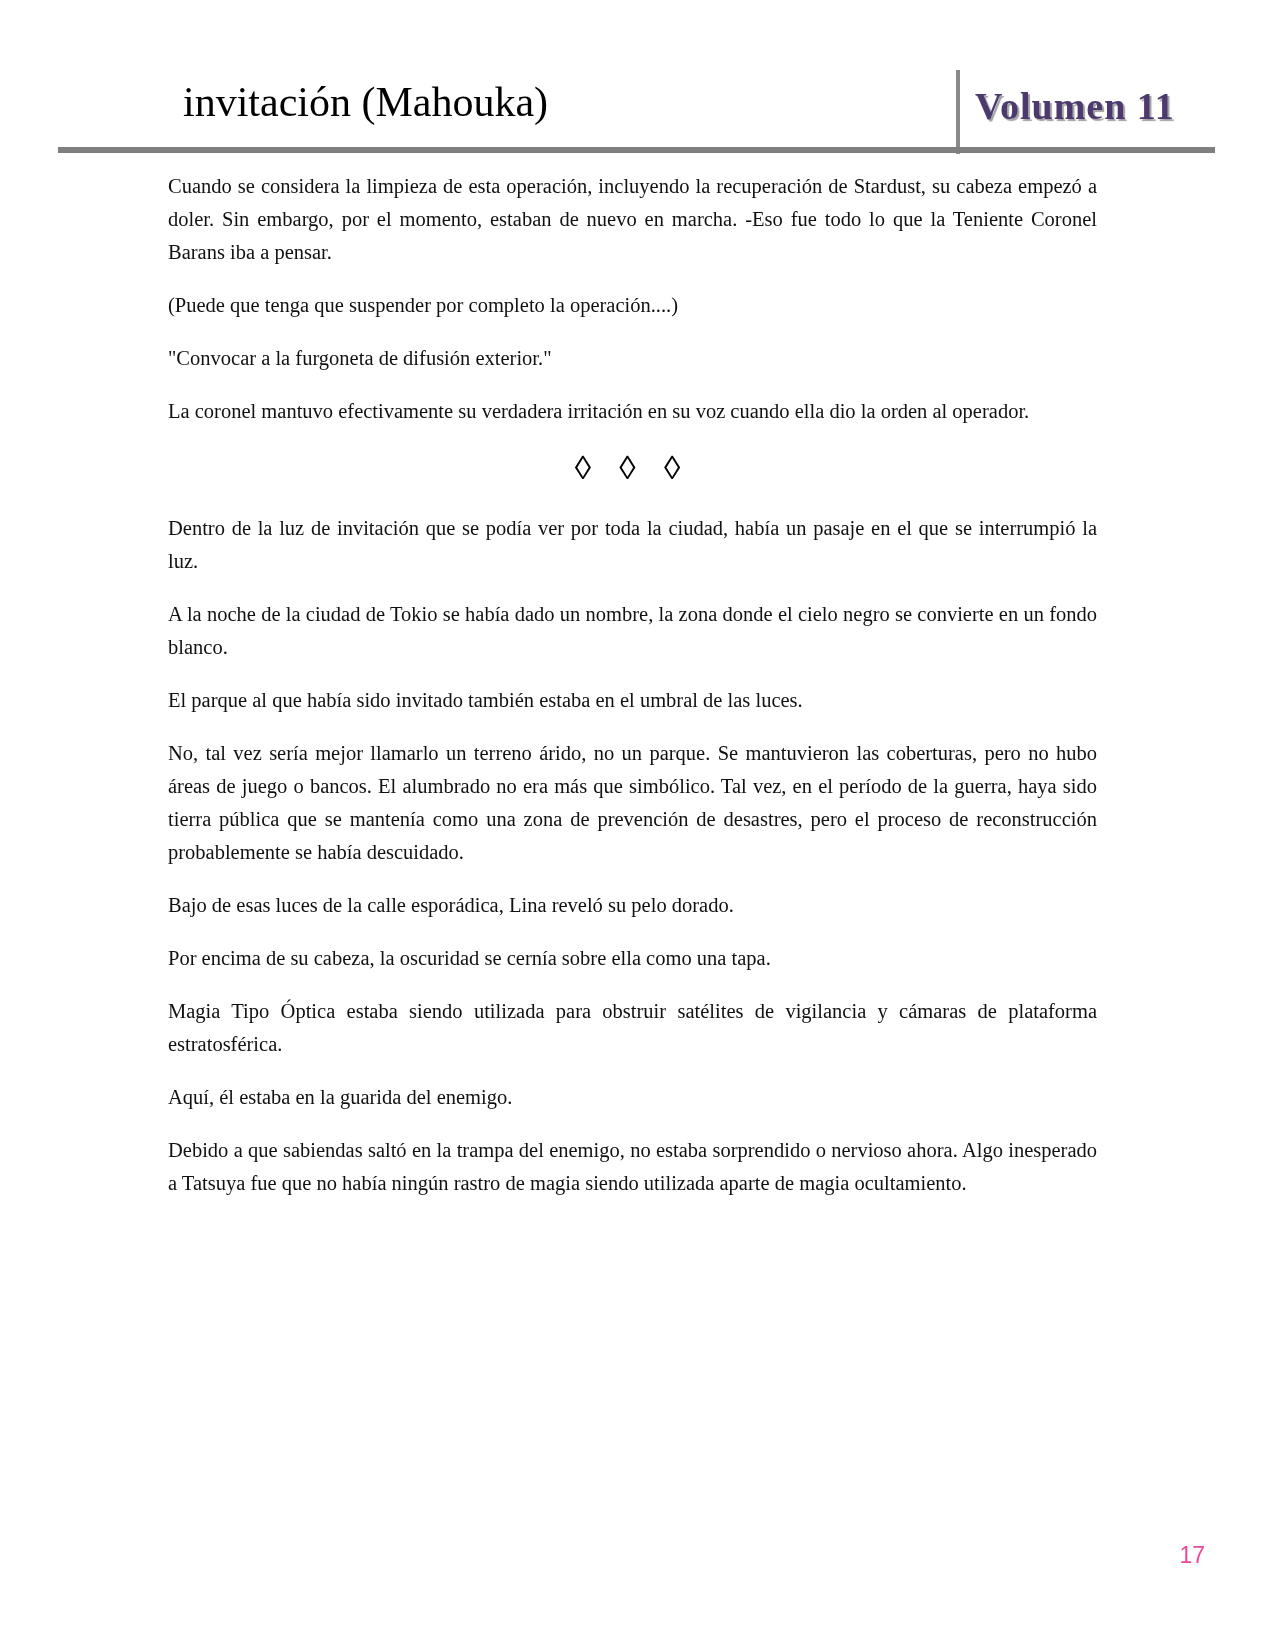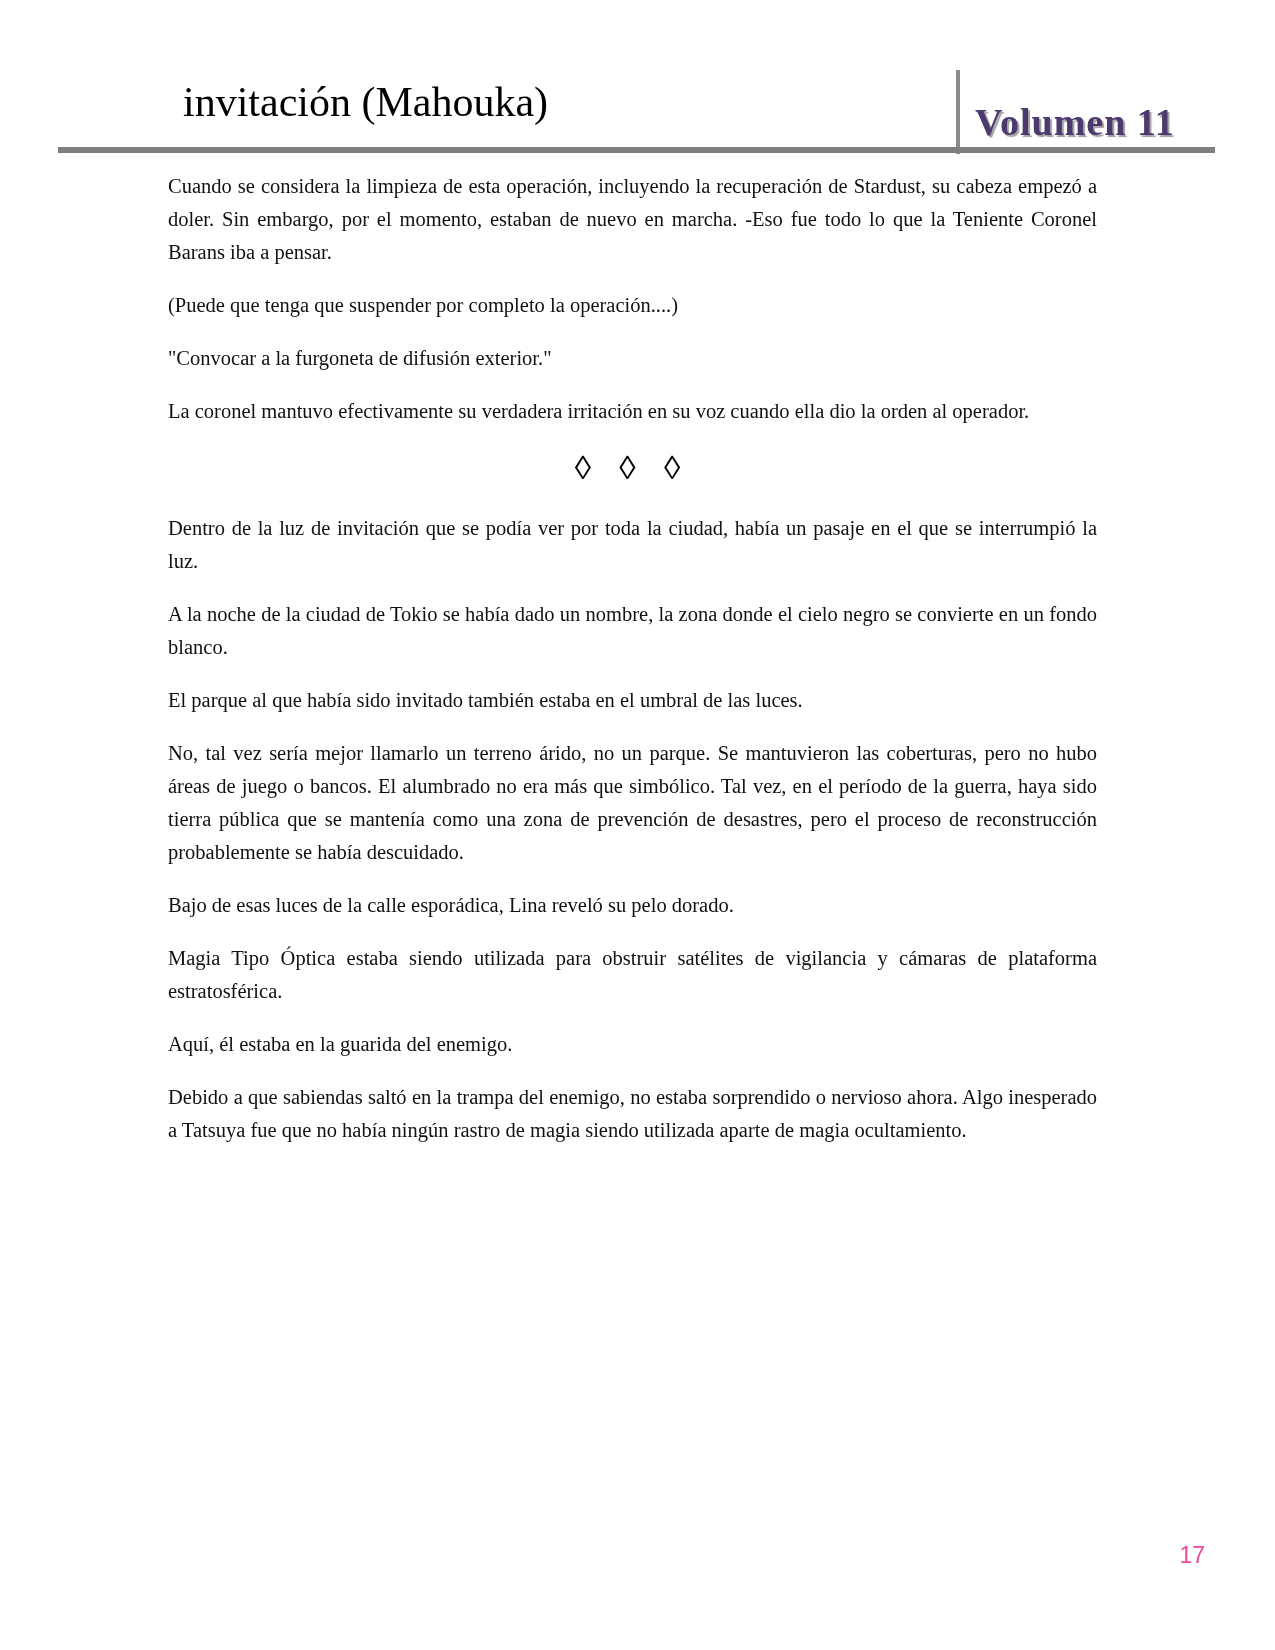--- a/index.html
+++ b/index.html
@@ -28,21 +28,21 @@
     position: absolute;
     left: 956px;
     top: 70px;
     width: 4px;
     height: 84px;
     background: #8a8a8a;
   }
   .volume-label {
     position: absolute;
     left: 975px;
-    top: 100px;
+    top: 84px;
     margin: 0;
     font-size: 38px;
     font-weight: bold;
     letter-spacing: 1px;
     font-family: "Liberation Serif", serif;
     text-shadow: 2px 2px 1px #a0a0a0;
     white-space: nowrap;
   }
   .header-rule {
     position: absolute;
@@ -98,20 +98,21 @@
       <p>Cuando se considera la limpieza de esta operación, incluyendo la recuperación de Stardust, su cabeza empezó a doler. Sin embargo, por el momento, estaban de nuevo en marcha. -Eso fue todo lo que la Teniente Coronel Barans iba a pensar.</p>
       <p>(Puede que tenga que suspender por completo la operación....)</p>
       <p>"Convocar a la furgoneta de difusión exterior."</p>
       <p>La coronel mantuvo efectivamente su verdadera irritación en su voz cuando ella dio la orden al operador.</p>
       <p class="separator">◊ ◊ ◊</p>
       <p>Dentro de la luz de invitación que se podía ver por toda la ciudad, había un pasaje en el que se interrumpió la luz.</p>
       <p>A la noche de la ciudad de Tokio se había dado un nombre, la zona donde el cielo negro se convierte en un fondo blanco.</p>
       <p>El parque al que había sido invitado también estaba en el umbral de las luces.</p>
       <p>No, tal vez sería mejor llamarlo un terreno árido, no un parque. Se mantuvieron las coberturas, pero no hubo áreas de juego o bancos. El alumbrado no era más que simbólico. Tal vez, en el período de la guerra, haya sido tierra pública que se mantenía como una zona de prevención de desastres, pero el proceso de reconstrucción probablemente se había descuidado.</p>
       <p>Bajo de esas luces de la calle esporádica, Lina reveló su pelo dorado.</p>
+      <p>Por encima de su cabeza, la oscuridad se cernía sobre ella como una tapa.</p>
       <p>Magia Tipo Óptica estaba siendo utilizada para obstruir satélites de vigilancia y cámaras de plataforma estratosférica.</p>
       <p>Aquí, él estaba en la guarida del enemigo.</p>
       <p>Debido a que sabiendas saltó en la trampa del enemigo, no estaba sorprendido o nervioso ahora. Algo inesperado a Tatsuya fue que no había ningún rastro de magia siendo utilizada aparte de magia ocultamiento.</p>
     </main>
 
   <div class="page-number">17</div>
 
 </div>
 
 </body></html>

